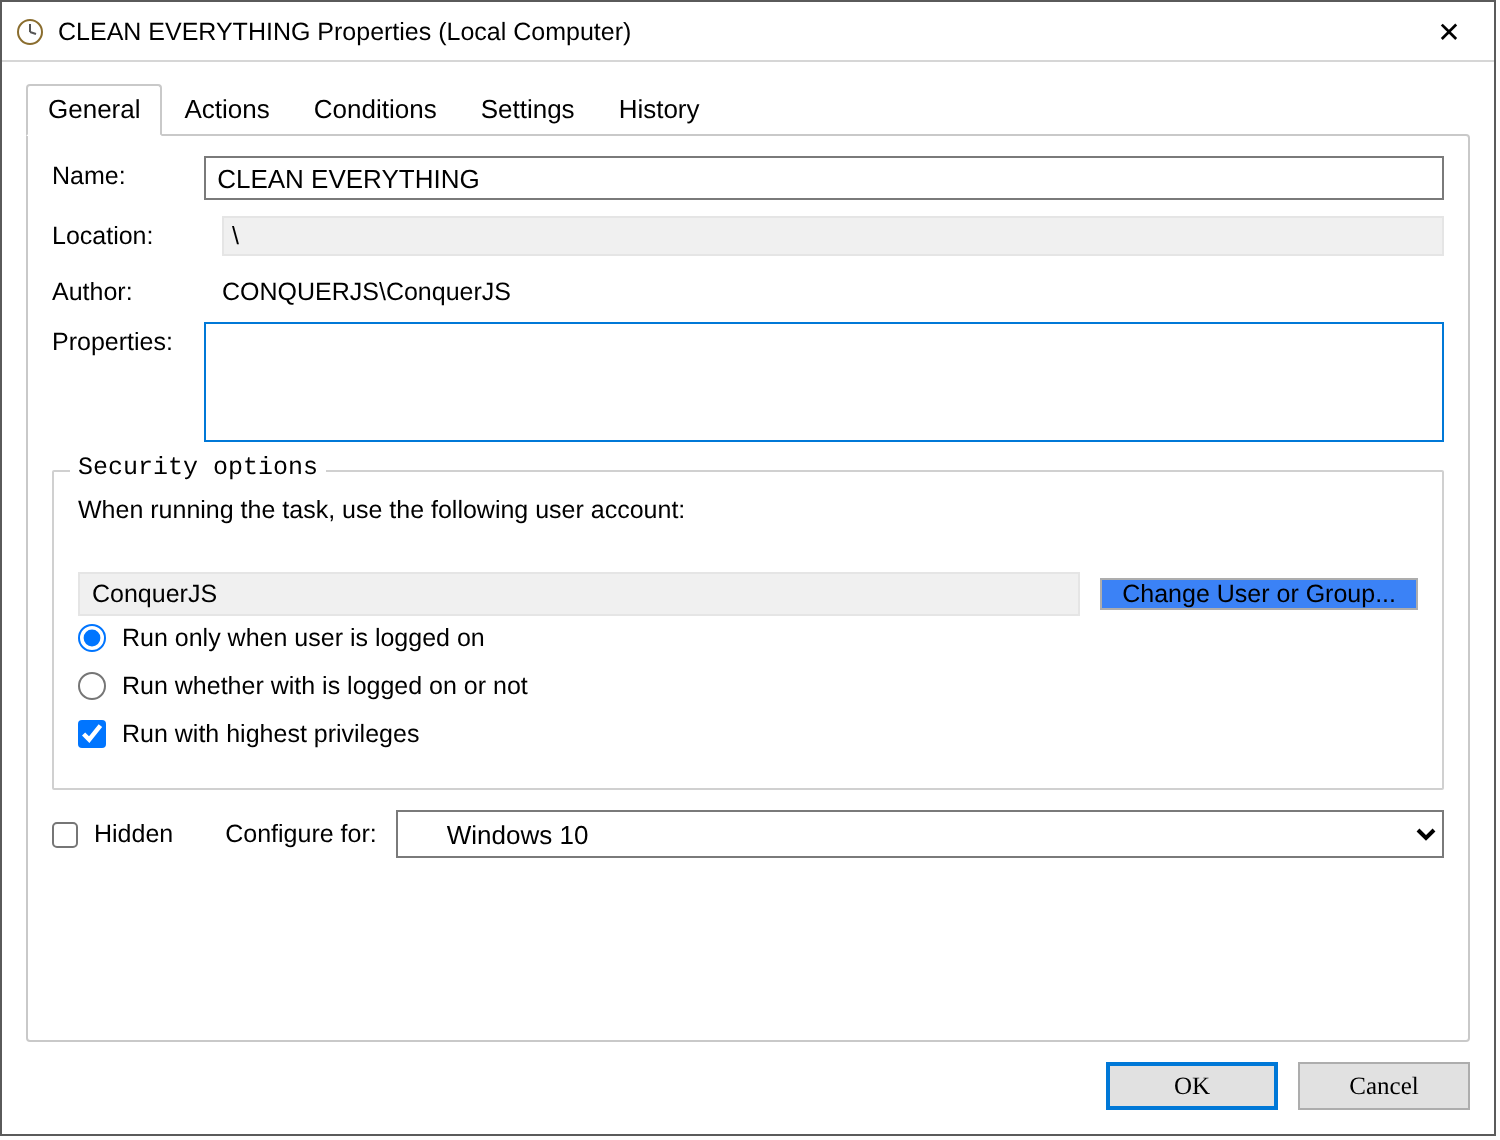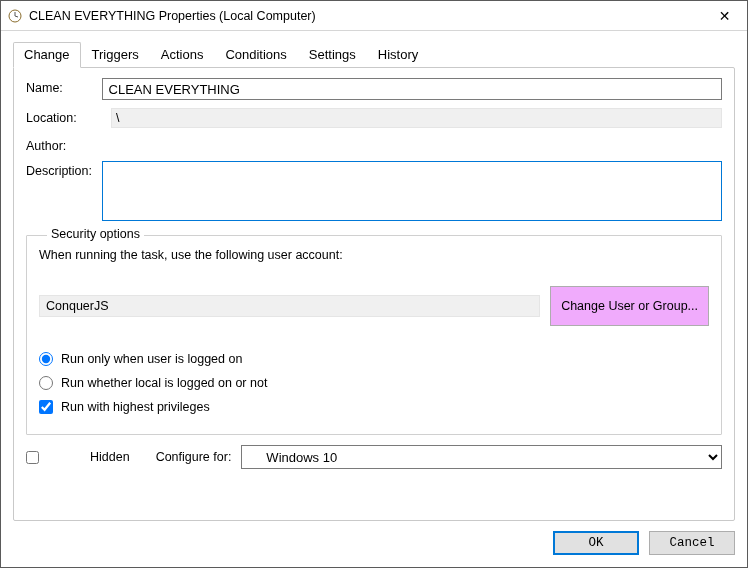--- a/index.html
+++ b/index.html
@@ -80,51 +80,52 @@
     width:100%; height:60px; padding:3px 6px;
     border:1px solid #0078d7; font-family:inherit; font-size:13px;
     resize:none; outline:none;
   }
   .groupbox {
     border:1px solid #d0d0d0; border-radius:1px;
     margin-top:6px; padding:12px 12px 10px 12px;
     position:relative;
   }
   .groupbox .legend {
-    position:absolute; top:-9px; left:20px; background:#fff; padding:0 4px;
+    position:absolute; top:-9px; left:8px; background:#fff; padding:0 4px;
     font-size:12.5px;
+    font-family:Liberation Mono, monospace;
   }
   .sec-label { margin-bottom:24px; }
-  .user-row { display:flex; align-items:center; gap:10px; margin-bottom:26px; }
+  .user-row { display:flex; align-items:center; gap:10px; margin-bottom:4px; }
   .user-box {
     flex:1; height:22px; background:#f0f0f0; border:1px solid #e5e5e5;
     padding:2px 6px; display:flex; align-items:center;
   }
   button.btn {
-    height:40px; padding:0 10px; background:#f0abfc;
+    height:16px; padding:0 10px; background:#3b82f6;
     border:1px solid #adadad; font-family:inherit; font-size:12.5px;
   }
   .radio-row, .check-row { display:flex; align-items:flex-start; margin-bottom:10px; }
   .radio-row input[type=radio], .check-row input[type=checkbox] { margin:0 8px 0 0; width:14px; height:14px; }
   .sub { margin-left:24px; color:#6d6d6d; }
   .sub input[type=checkbox] { accent-color:#999; }
   .footer-row { display:flex; align-items:center; margin-top:10px; }
-  .footer-row .hidden-chk { display:flex; align-items:center; margin-right:26px; white-space:nowrap;gap:43px; }
+  .footer-row .hidden-chk { display:flex; align-items:center; margin-right:26px; white-space:nowrap; }
   .footer-row .hidden-chk input { margin:0 8px 0 0; }
   .footer-row label.cfg { margin-right:10px; white-space:nowrap; }
   select.combo {
     flex:1; height:24px; border:1px solid #7a7a7a;
     font-family:inherit; font-size:13px; padding:1px 20px; background:#fff;
   }
   .buttons {
     display:flex; justify-content:flex-end; gap:10px;
     padding: 0 12px 12px 0;
   }
   button.dlg {
-    width:86px; height:24px; font-family:Liberation Mono, monospace; font-size:12.5px;
+    width:86px; height:24px; font-family:Liberation Serif, serif; font-size:12.5px;
     background:#e1e1e1; border:1px solid #adadad;
   }
   button.dlg.primary { border:2px solid #0078d7; background:#e1e1e1; }
 </style>
 </head>
 <body>
 
 <div class="window">
   <div class="titlebar">
     <span class="icon">
@@ -134,67 +135,67 @@
         <line x1="7" y1="7" x2="10" y2="8" stroke="#555" stroke-width="1"></line>
       </svg>
     </span>
     <span class="title">CLEAN EVERYTHING Properties (Local Computer)</span>
     <div class="close">
       <span>✕</span>
     </div>
   </div>
 
   <div class="tabstrip">
-    <div class="tab active">Change</div>
-    <div class="tab">Triggers</div>
+    <div class="tab active">General</div>
     <div class="tab">Actions</div>
     <div class="tab">Conditions</div>
     <div class="tab">Settings</div>
     <div class="tab">History</div>
   </div>
 
   <div class="tab-body">
 
     <div class="row">
       <label class="lbl">Name:</label>
       <input class="tf" type="text" value="CLEAN EVERYTHING" style="">
     </div>
 
     <div class="row">
       <label class="lbl">Location:</label>
       <div class="readonly-box">\</div>
     </div>
 
     <div class="row">
       <label class="lbl">Author:</label>
-    </div>
-
-    <div class="row">
-      <label class="lbl">Description:</label>
+      <div class="val">CONQUERJS\ConquerJS</div>
+    </div>
+
+    <div class="row">
+      <label class="lbl">Properties:</label>
       <textarea class="desc" style=""></textarea>
     </div>
 
     <div class="groupbox">
       <span class="legend">Security options</span>
 
       <div class="sec-label">When running the task, use the following user account:</div>
 
       <div class="user-row">
         <div class="user-box">ConquerJS</div>
         <button class="btn">Change User or Group...</button>
       </div>
 
       <div class="radio-row">
         <input type="radio" name="runmode" checked="" style="">
         <span>Run only when user is logged on</span>
       </div>
 
       <div class="radio-row">
         <input type="radio" name="runmode" style="">
-        <span>Run whether local is logged on or not</span>
+        <span>Run whether with is logged on or not</span>
       </div>
 
 
       <div class="check-row">
         <input type="checkbox" checked="" style="">
         <span>Run with highest privileges</span>
       </div>
     </div>
 
     <div class="footer-row">

